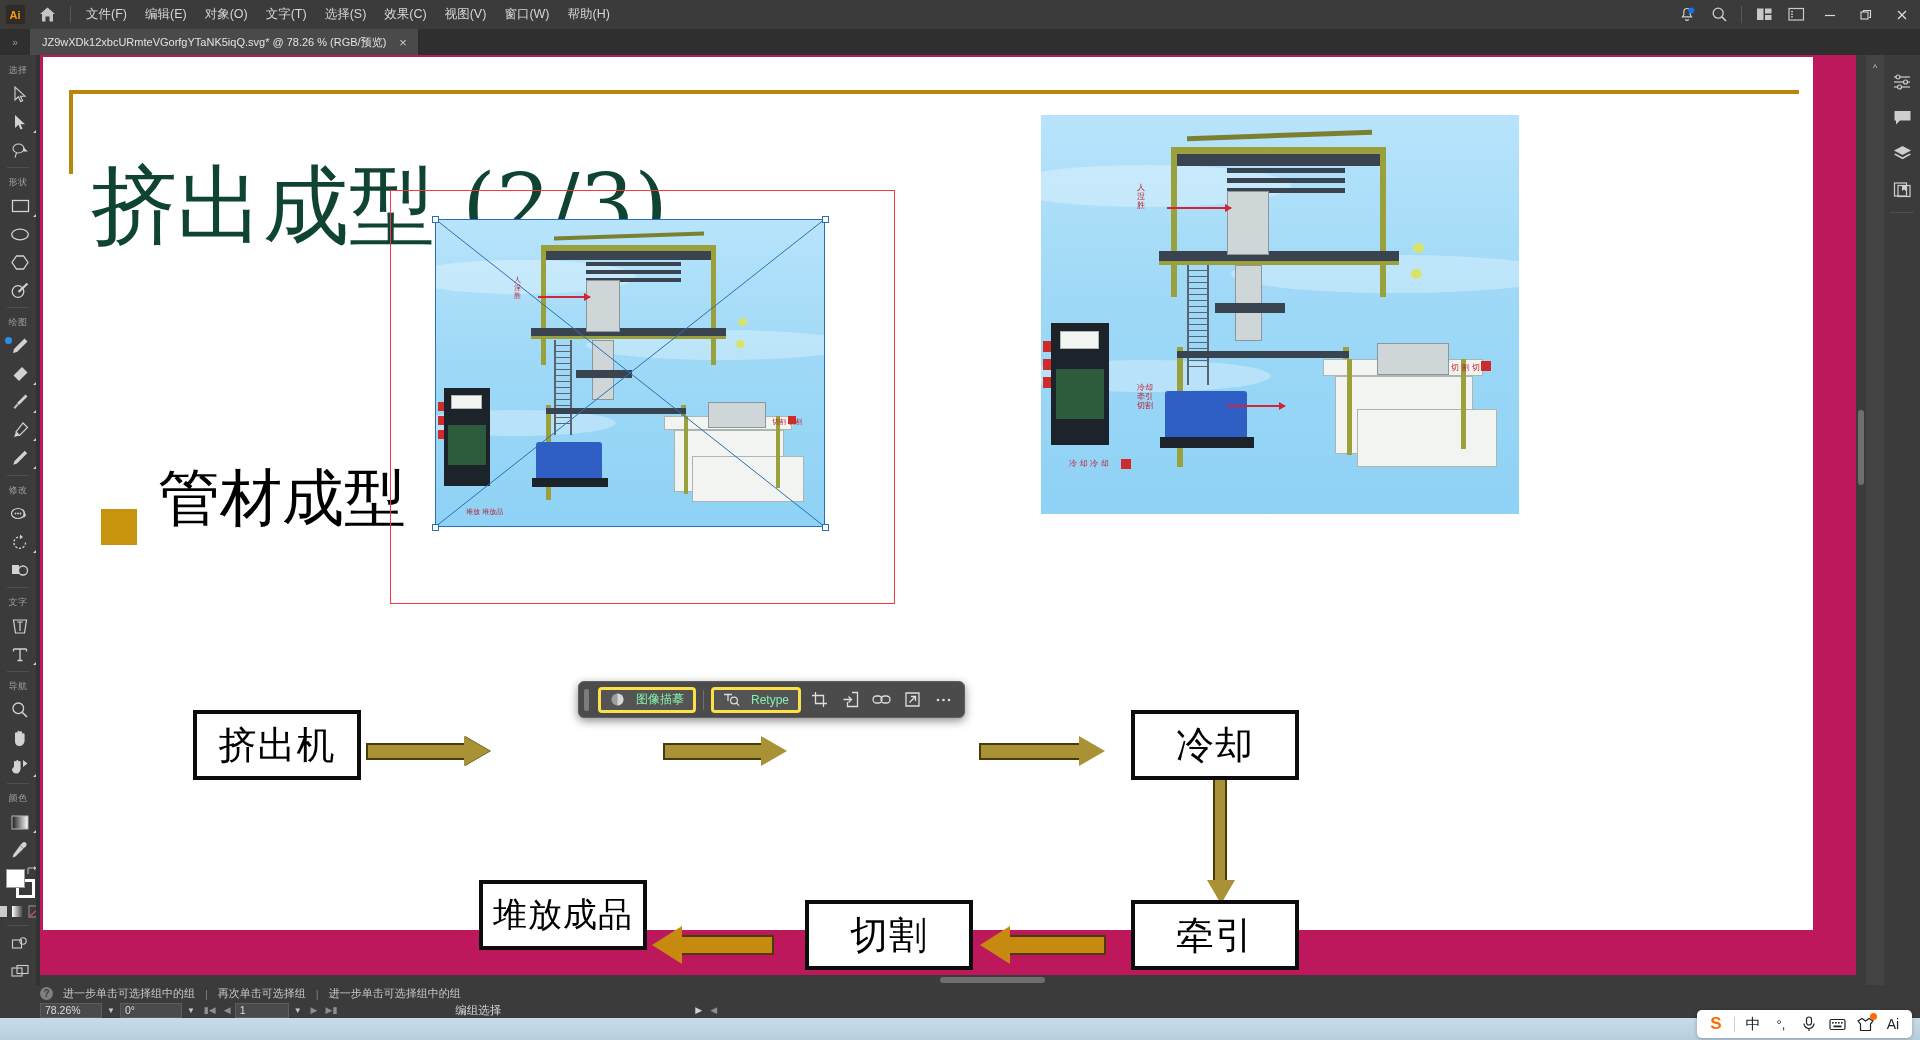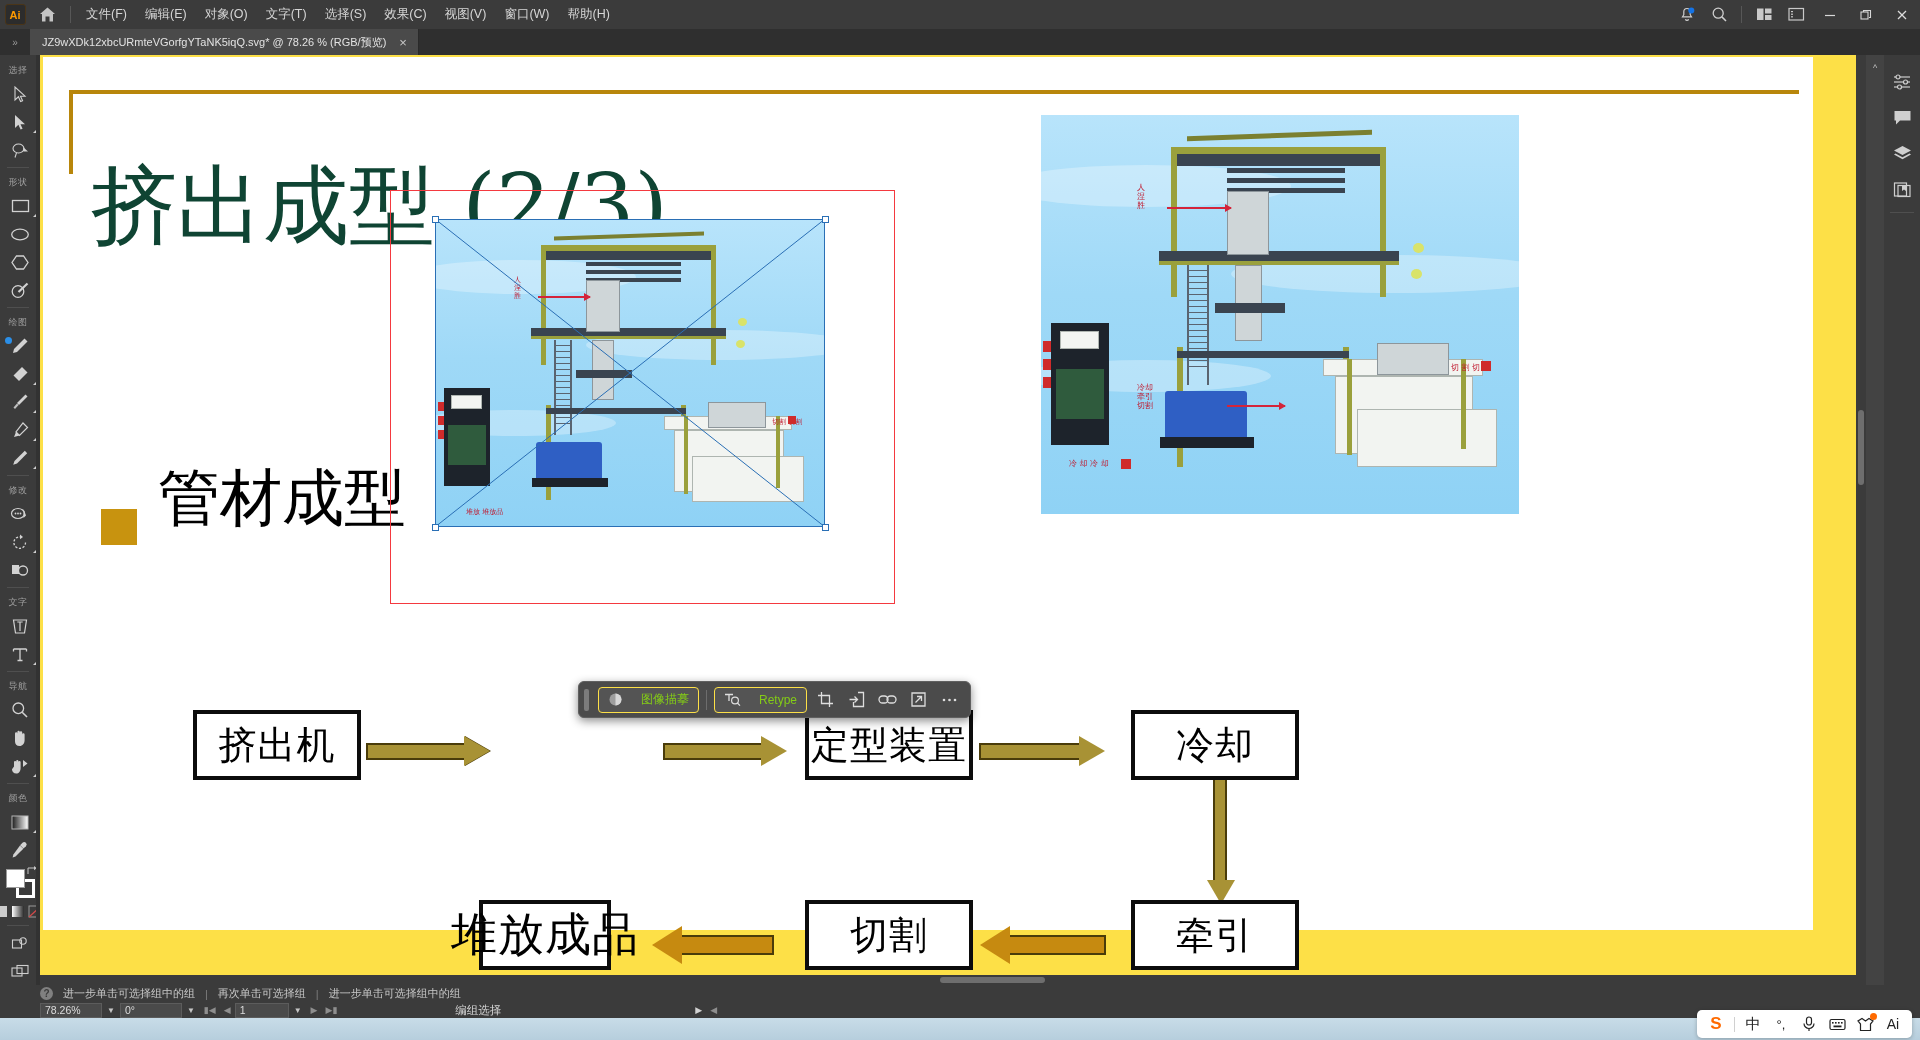--- a/index.html
+++ b/index.html
@@ -92,21 +92,21 @@
   .rp-icon { width: 36px; height: 36px; display: flex; align-items: center; justify-content: center; }
   .rp-div { height: 1px; background: #4f4f4f; margin: 5px 6px; }
   .rail-collapse {
     position: absolute; right: 36px; top: 55px; width: 18px; height: 930px;
     background: #434343; color: #c0c0c0; font-size: 9px; text-align: center; padding-top: 8px;
   }
 
   
   .canvas-area {
     position: absolute; left: 40px; top: 55px; right: 54px; bottom: 55px;
-    background: #fde047; overflow: hidden;
+    background: #be185d; overflow: hidden;
   }
   .artboard {
     position: absolute; left: 3px; top: 2px; width: 1770px; height: 873px;
     background: #ffffff;
   }
 
   
   .title-bracket {
     position: absolute; left: 26px; top: 33px; width: 1730px; height: 84px;
     border-top: 4px solid #b8860b; border-left: 4px solid #b8860b;
@@ -184,23 +184,23 @@
 
   
   .ctx-toolbar {
     position: absolute; left: 578px; top: 681px; height: 37px;
     background: #4b4b4b; border: 1px solid #606060; border-radius: 6px;
     display: flex; align-items: center; padding: 0 8px 0 5px; gap: 5px;
     box-shadow: 0 3px 10px rgba(0,0,0,0.45); z-index: 40;
   }
   .ctx-grip { width: 5px; height: 22px; background: #7c7c7c; border-radius: 2px; margin-right: 4px; }
   .ctx-btn {
-    height: 26px; border: 1px solid #fde047; border-radius: 4px; background: #545454;
-    display: flex; align-items: center; gap: 18px; padding: 0 9px;
-    color: #84cc16; font-size: 12px; white-space: nowrap;
+    height: 26px; border: 3px solid #fde047; border-radius: 4px; background: #545454;
+    display: flex; align-items: center; gap: 11px; padding: 0 9px;
+    color: #86efac; font-size: 12px; white-space: nowrap;
   }
   .ctx-ico { width: 26px; height: 26px; display: flex; align-items: center; justify-content: center; }
   .ctx-sep { width: 1px; height: 20px; background: #6d6d6d; margin: 0 2px; }
 
   
   .statusbar {
     position: absolute; left: 0; bottom: 22px; width: 1920px; height: 33px; background: #3b3b3b;
   }
   .status-hint {
     position: absolute; left: 40px; top: 0; height: 17px;
@@ -708,35 +708,34 @@
         <div class="ar-shaft" style="width:98px;background:#a89235;border-right:none;"></div>
         <div class="ar-head" style="border-left:26px solid #a89235;border-top:15px solid transparent;border-bottom:15px solid transparent;filter:drop-shadow(1px 0 0 #4a3c0a);"></div>
       </div>
 
 
       <div class="fc-arrow-r" style="left:620px;top:679px;">
         <div class="ar-shaft" style="width:98px;background:#a89235;border-right:none;"></div>
         <div class="ar-head" style="border-left:26px solid #a89235;border-top:15px solid transparent;border-bottom:15px solid transparent;"></div>
       </div>
 
-      <div class="fc-box" style="left:762px;top:653px;width:168px;height:70px;">定型装置</div>
 
       <div class="fc-arrow-r" style="left:936px;top:679px;">
         <div class="ar-shaft" style="width:100px;background:#a89235;border-right:none;"></div>
         <div class="ar-head" style="border-left:26px solid #a89235;border-top:15px solid transparent;border-bottom:15px solid transparent;"></div>
       </div>
 
       <div class="fc-box" style="left:1088px;top:653px;width:168px;height:70px;">冷却</div>
 
       <div class="fc-arrow-down" style="left:1164px;top:723px;">
         <div class="ad-shaft" style="height:100px;margin-left:6px;"></div>
         <div class="ad-head" style="border-top:24px solid #a89235;border-left:14px solid transparent;border-right:14px solid transparent;"></div>
       </div>
 
-      <div class="fc-box" style="left:436px;top:843px;width:132px;height:70px;font-size:46px;">堆放成品</div>
+      <div class="fc-box" style="left:436px;top:823px;width:168px;height:70px;font-size:34px;">堆放成品</div>
 
       <div class="fc-arrow-l" style="left:609px;top:869px;">
         <div class="ar-head" style="border-right:30px solid #c68a10;border-top:19px solid transparent;border-bottom:19px solid transparent;"></div>
         <div class="ar-shaft" style="width:92px;background:#c68a10;border-left:none;height:20px;"></div>
       </div>
 
       <div class="fc-box" style="left:762px;top:843px;width:168px;height:70px;">切割</div>
 
       <div class="fc-arrow-l" style="left:937px;top:869px;">
         <div class="ar-head" style="border-right:30px solid #c68a10;border-top:19px solid transparent;border-bottom:19px solid transparent;"></div>

